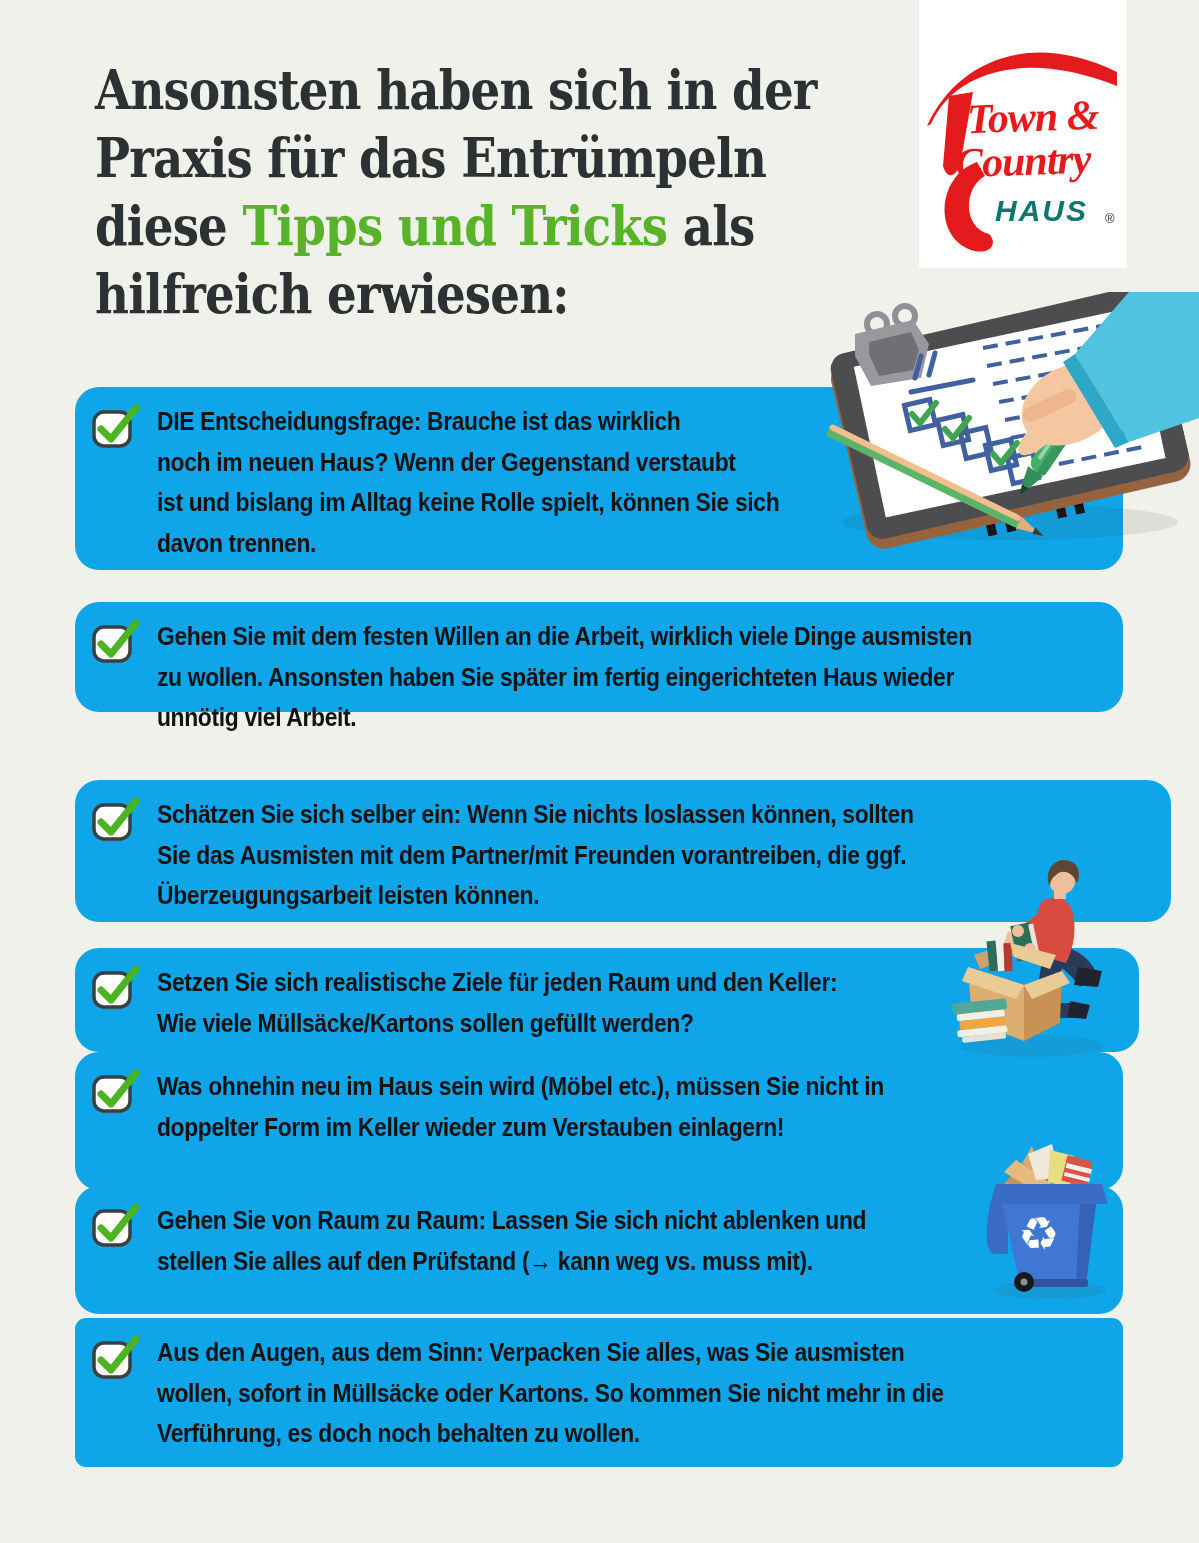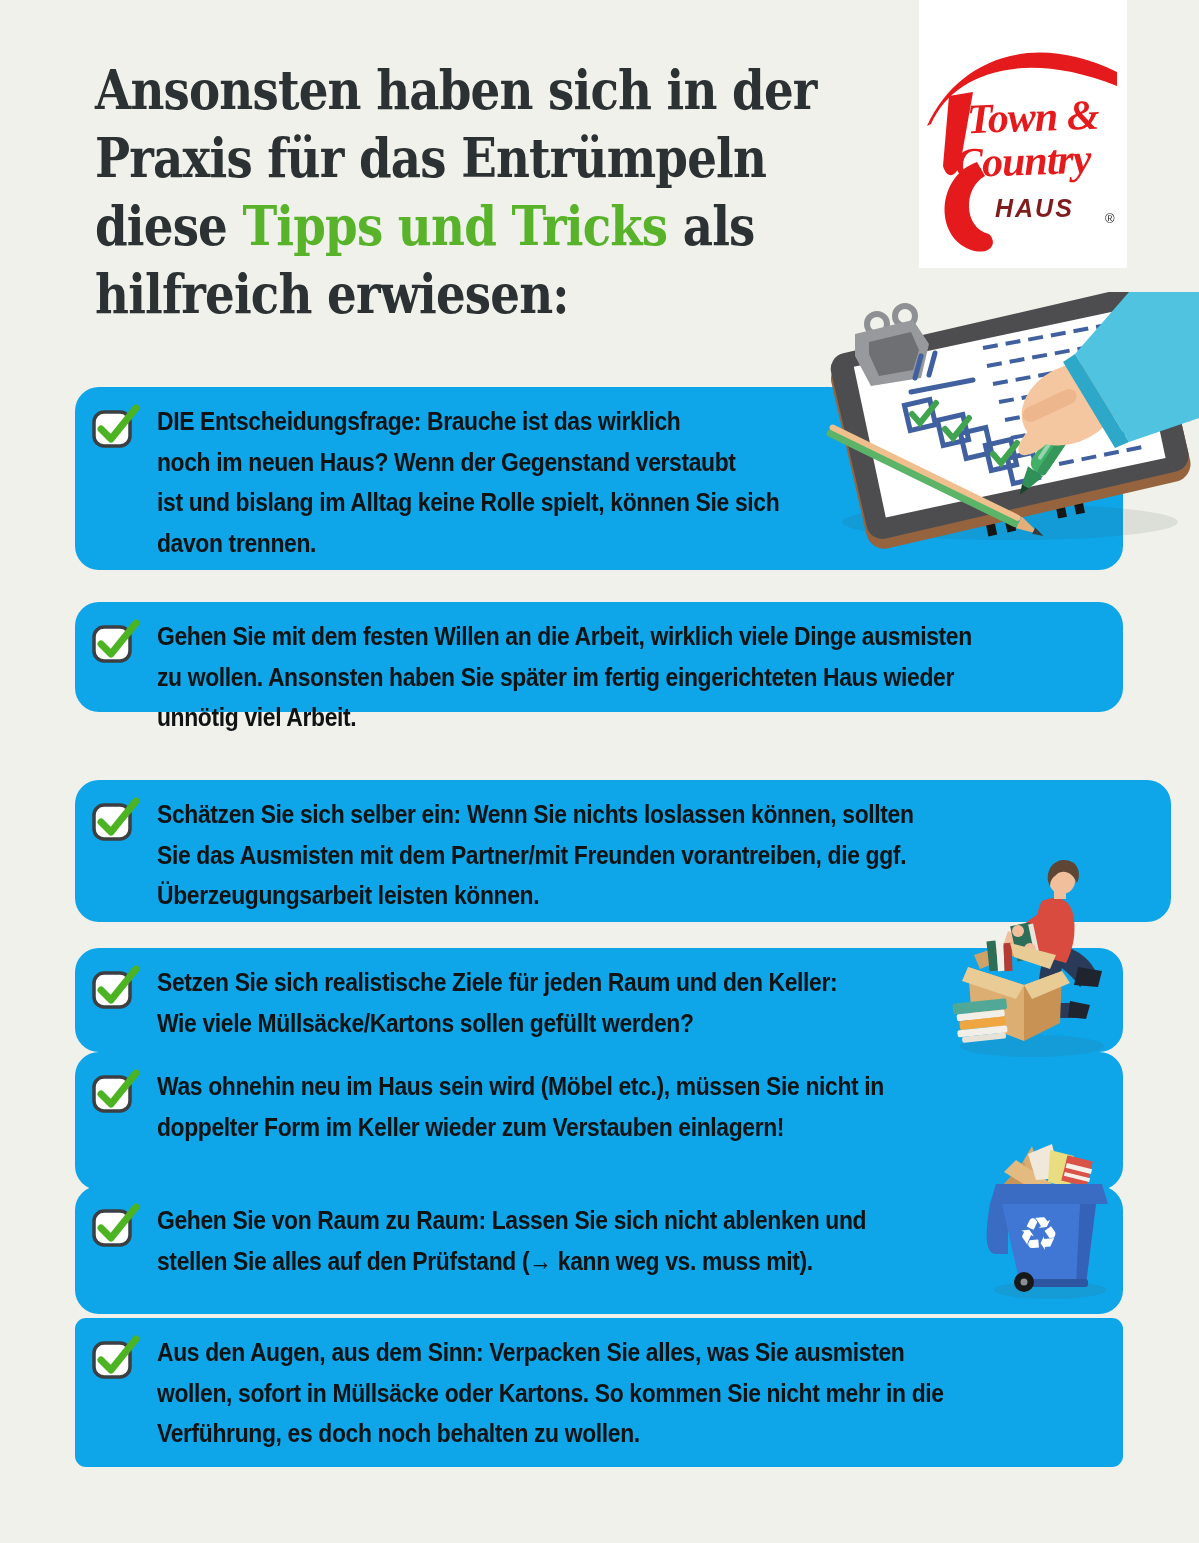--- a/index.html
+++ b/index.html
@@ -8,38 +8,38 @@
     background:#eff1ea; overflow:hidden;
     font-family:"Liberation Sans", sans-serif;
   }
   
   .logo-box{position:absolute; left:919px; top:0; width:208px; height:268px; background:#ffffff;}
   .logo-swoosh{position:absolute; left:0; top:0; width:208px; height:268px;}
   .logo-word{position:absolute; color:#e41a1c; font-family:"Liberation Serif", serif;
              font-style:italic; font-weight:bold; transform:rotate(-2deg); line-height:1;}
   .logo-town{left:48px; top:96px; font-size:42px; letter-spacing:-1px;}
   .logo-country{left:36px; top:140px; font-size:42px; letter-spacing:-1px;}
-  .logo-haus{position:absolute; left:76px; top:196px; color:#7f1d1d; font-style:italic;
-             font-weight:bold; font-size:25px; letter-spacing:2px; line-height:1;text-align:center;}
+  .logo-haus{position:absolute; left:76px; top:196px; color:#0f766e; font-style:italic;
+             font-weight:bold; font-size:30px; letter-spacing:2px; line-height:1;text-align:center;}
   .logo-reg{position:absolute; left:186px; top:212px; color:#2b2b2b; font-size:13px; line-height:1;}
   
   .headline{
     position:absolute; left:95px; top:56px; width:990px;
     font-family:"DejaVu Serif", serif; font-weight:bold;
     font-size:55px; line-height:68px; color:#2c3133;
     letter-spacing:-1px; white-space:pre-line;
     transform:scaleX(0.85); transform-origin:0 0;
   }
   .headline .hl{color:#58b32b;}
   
   .card{position:absolute; left:75px; width:1048px; background:#0ea5e9; border-radius:24px;}
   .c1{top:387px; height:183px;}
   .c2{top:602px; height:110px;}
   .c3{top:780px; height:142px;padding-left:48px;}
-  .c4{top:948px; height:104px;}
+  .c4{top:948px; height:104px;padding-left:16px;}
   .c5{top:1052px; height:138px;}
   .c6{top:1186px; height:128px;}
   .c7{top:1318px; height:149px;border-radius:11px;}
   .check{position:absolute; left:16px; top:16px; width:48px; height:46px;}
   .txt{
     position:absolute; left:82px; top:14px; width:1120px;
     font-size:26px; font-weight:bold; line-height:40.7px; color:#101314;
     letter-spacing:-0.4px; white-space:pre-line;
     transform:scaleX(0.88); transform-origin:0 0;
   }

